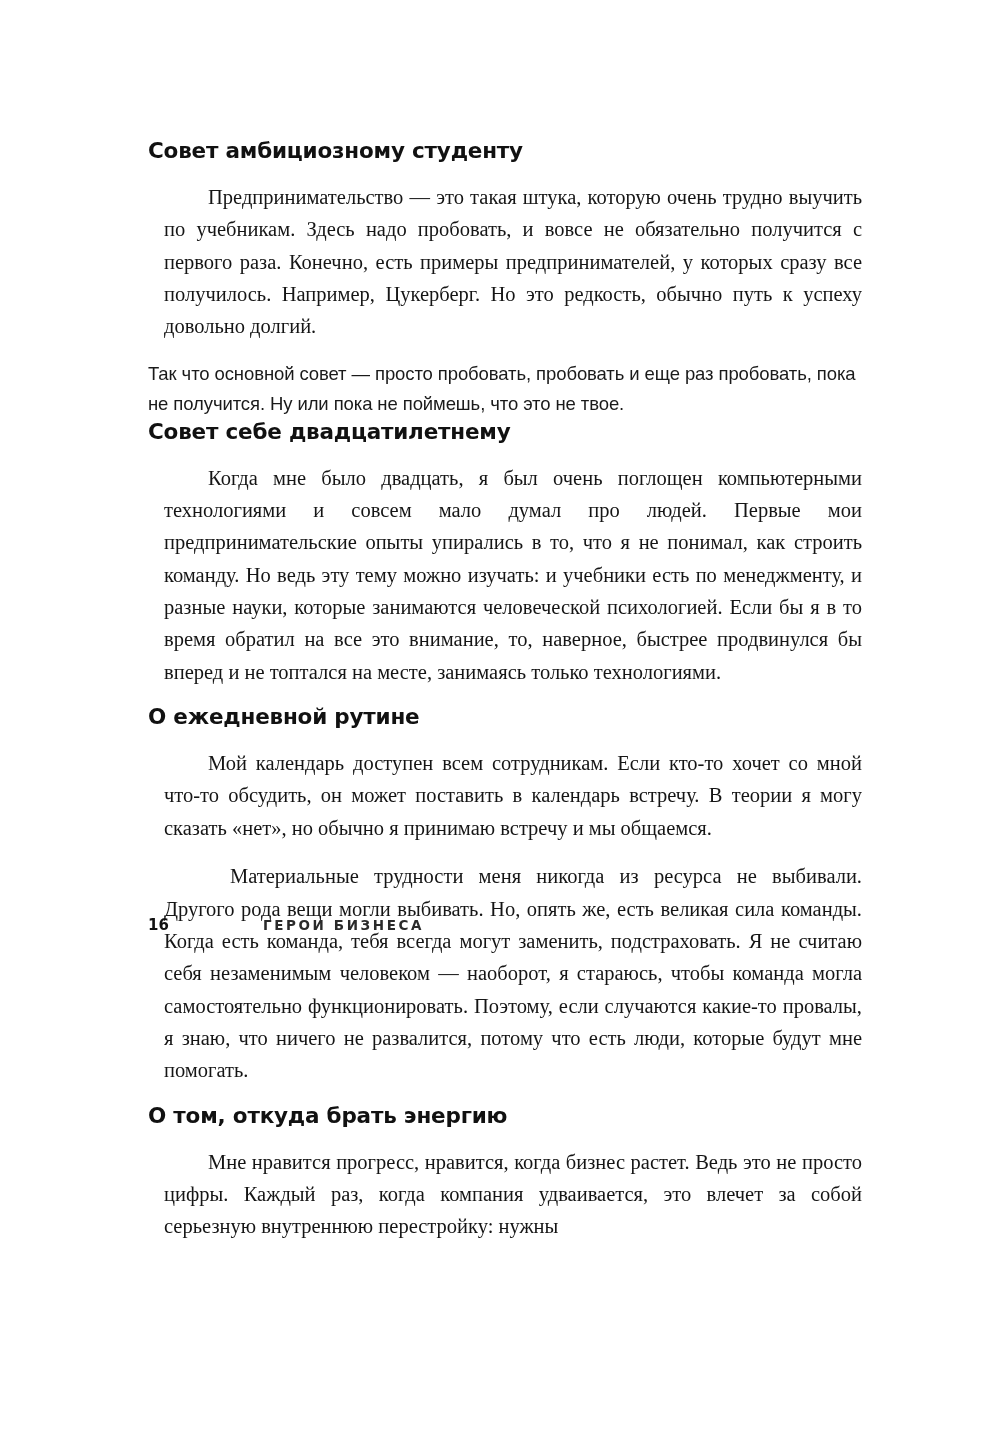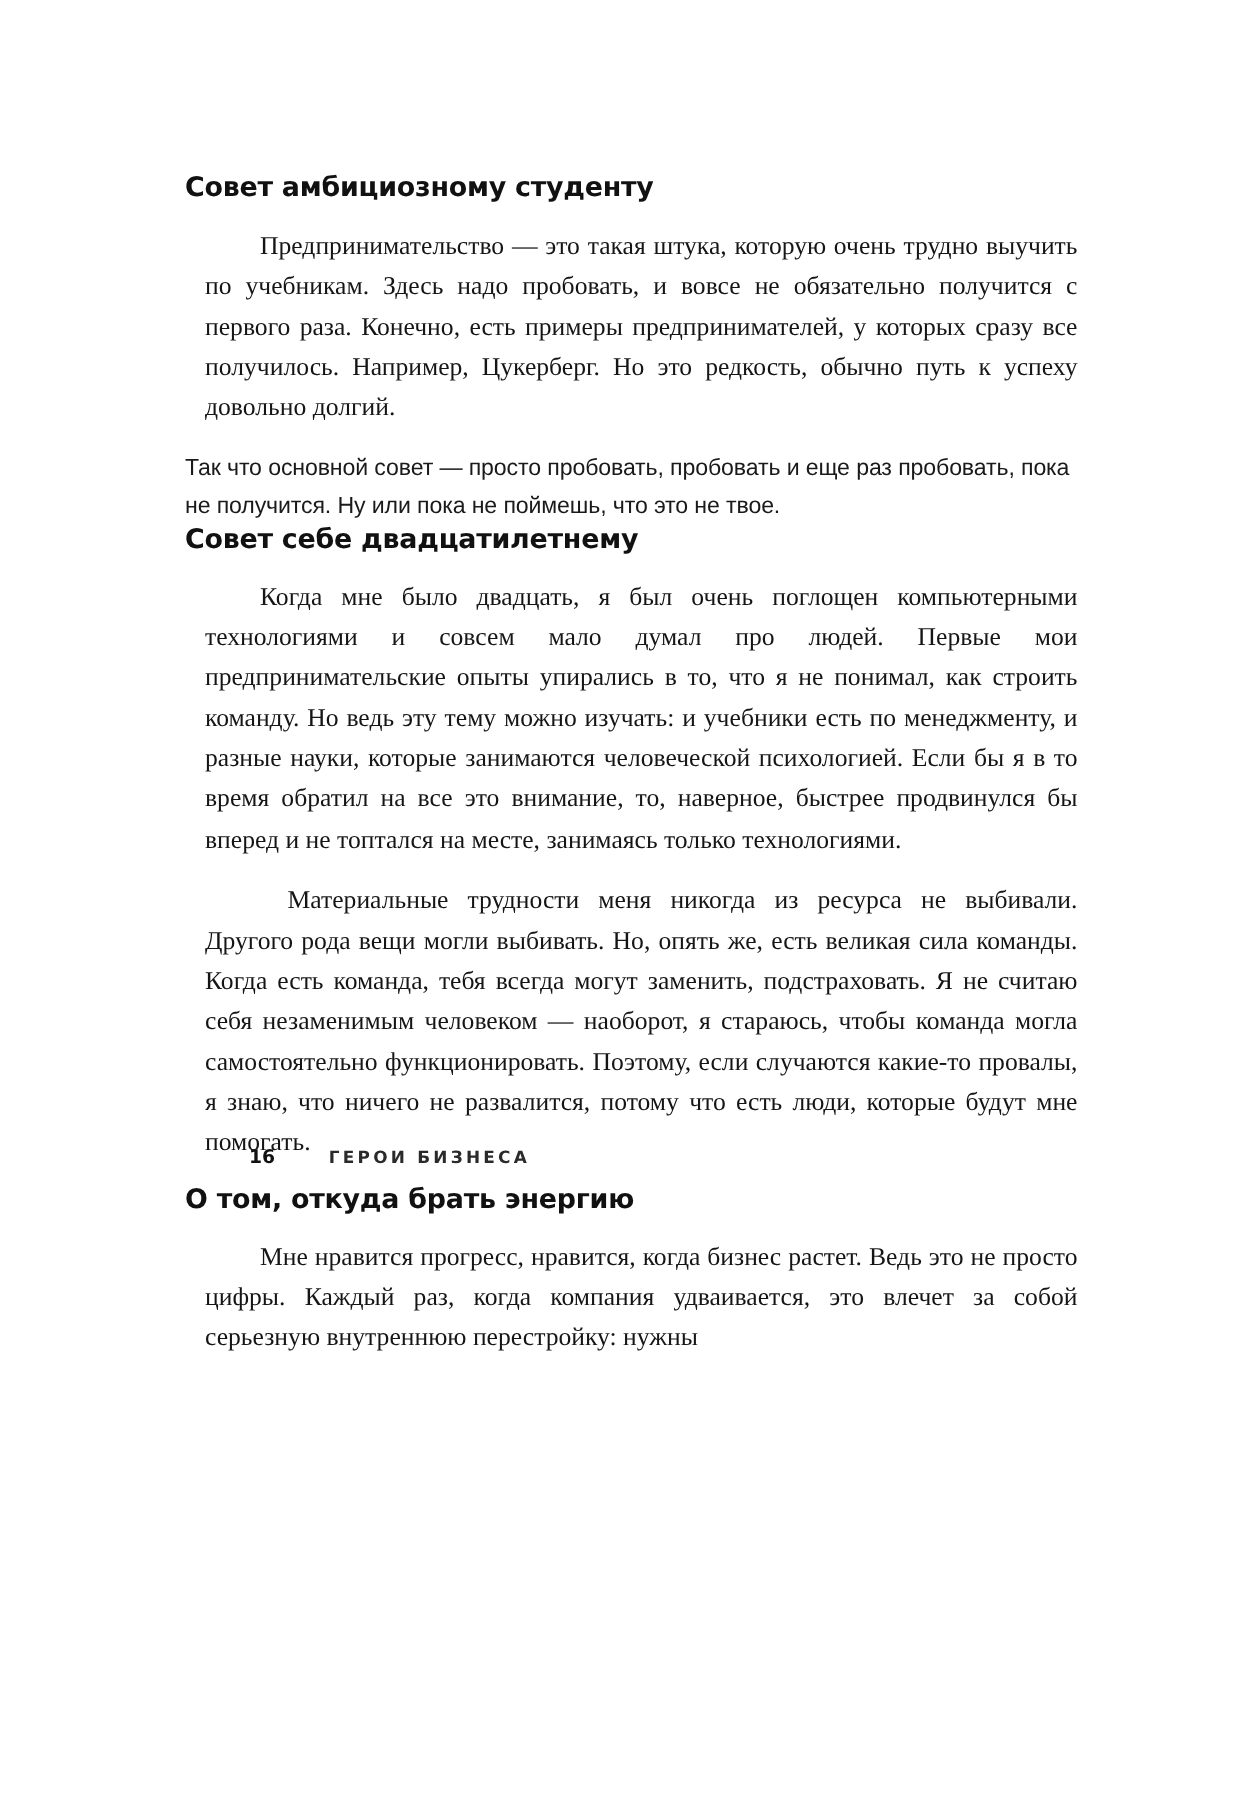--- a/index.html
+++ b/index.html
@@ -72,21 +72,20 @@
     margin-top: 38px;
   }
 
   .footer {
     position: absolute;
     left: 148px;
     bottom: 88px;
     width: 730px;
     display: flex;
     align-items: baseline;
-    text-align: right;
   }
   .footer .page-number {
     font-family: "DejaVu Sans", sans-serif;
     font-weight: bold;
     font-size: 15px;
     color: #111111;
     width: 72px;
   }
   .footer .book-title {
     font-family: "DejaVu Sans", sans-serif;
@@ -107,21 +106,23 @@
     <h2 class="section-heading">Совет амбициозному студенту</h2>
 
     <p class="body-serif">Предпринимательство — это такая штука, которую очень трудно выучить по учебникам. Здесь надо пробовать, и вовсе не обязательно получится с первого раза. Конечно, есть примеры предпринимателей, у которых сразу все получилось. Например, Цукерберг. Но это редкость, обычно путь к успеху довольно долгий.</p>
 
     <p class="body-sans block-gap-sans">Так что основной совет — просто пробовать, пробовать и еще раз пробовать, пока не получится. Ну или пока не поймешь, что это не твое.</p>
 
     <h2 class="section-heading heading-spacer-top">Совет себе двадцатилетнему</h2>
 
     <p class="body-serif">Когда мне было двадцать, я был очень поглощен компьютерными технологиями и совсем мало думал про людей. Первые мои предпринимательские опыты упирались в то, что я не понимал, как строить команду. Но ведь эту тему можно изучать: и учебники есть по менеджменту, и разные науки, которые занимаются человеческой психологией. Если бы я в то время обратил на все это внимание, то, наверное, быстрее продвинулся бы вперед и не топтался на месте, занимаясь только технологиями.</p>
 
+    <h2 class="section-heading heading-spacer-top">О ежедневной рутине</h2>
 
+    <p class="body-serif">Мой календарь доступен всем сотрудникам. Если кто-то хочет со мной что-то обсудить, он может поставить в календарь встречу. В теории я могу сказать «нет», но обычно я принимаю встречу и мы общаемся.</p>
 
     <p class="body-serif second-indent">Материальные трудности меня никогда из ресурса не выбивали. Другого рода вещи могли выбивать. Но, опять же, есть великая сила команды. Когда есть команда, тебя всегда могут заменить, подстраховать. Я не считаю себя незаменимым человеком — наоборот, я стараюсь, чтобы команда могла самостоятельно функционировать. Поэтому, если случаются какие-то провалы, я знаю, что ничего не развалится, потому что есть люди, которые будут мне помогать.</p>
 
     <h2 class="section-heading heading-spacer-top">О том, откуда брать энергию</h2>
 
     <p class="body-serif">Мне нравится прогресс, нравится, когда бизнес растет. Ведь это не просто цифры. Каждый раз, когда компания удваивается, это влечет за собой серьезную внутреннюю перестройку: нужны</p>
 
   </div>
 
   <div class="footer">

